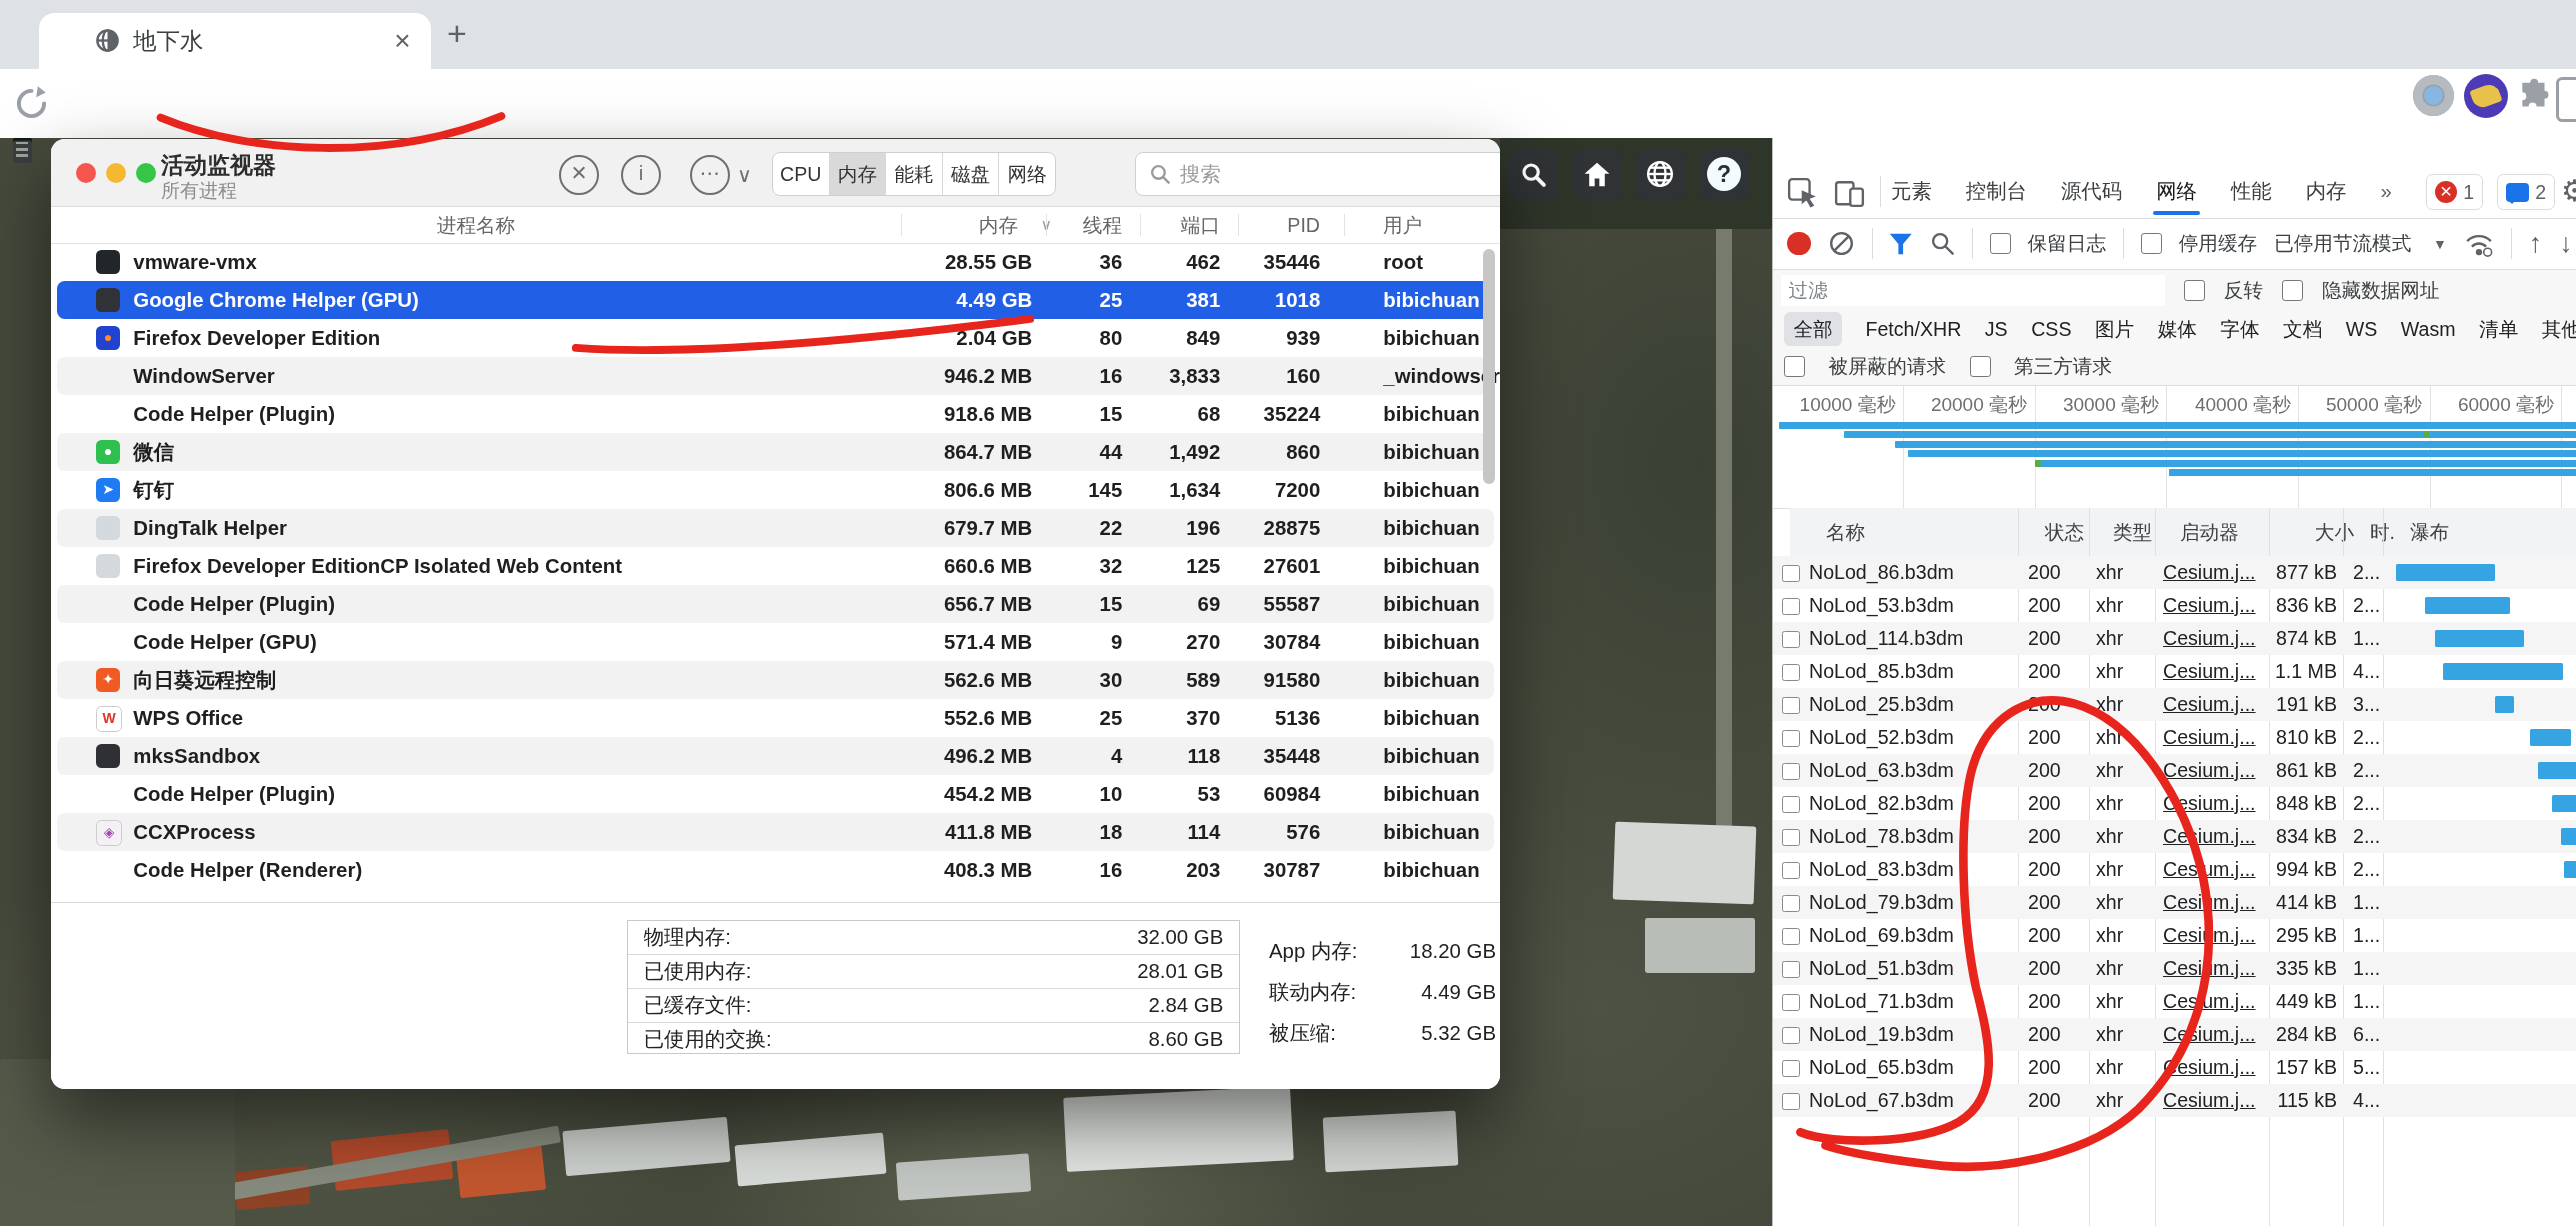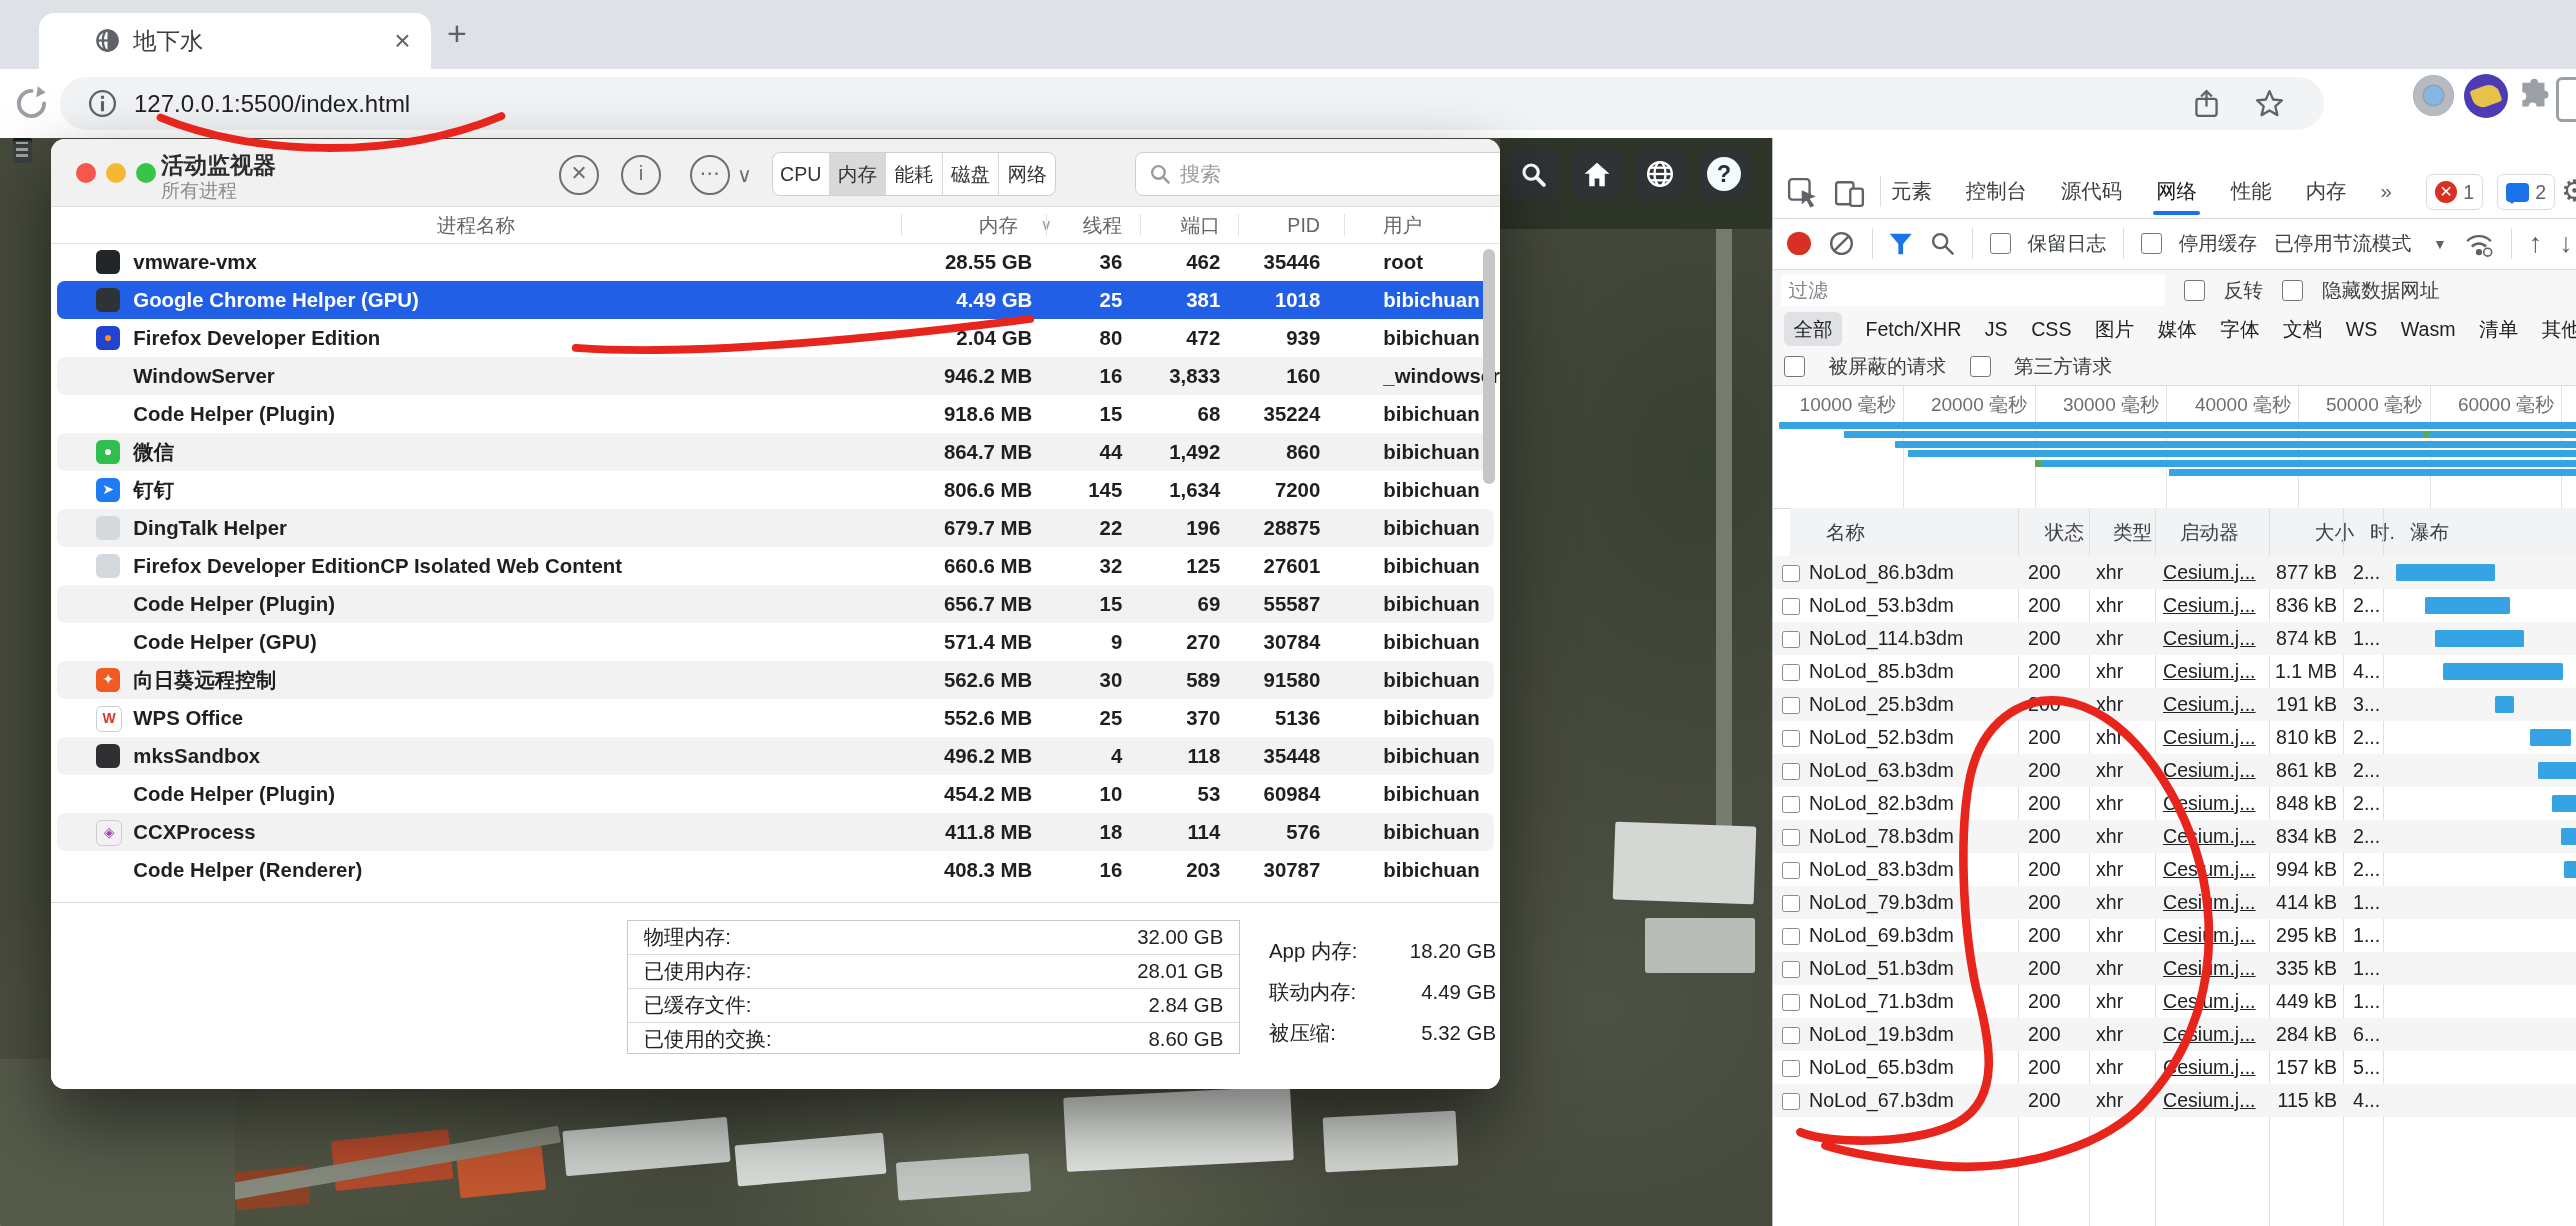--- a/index.html
+++ b/index.html
@@ -252,36 +252,20 @@
         <span class="tab-title">地下水</span>
         <span class="tab-close">×</span>
       </div>
       <div class="newtab">+</div>
     </div>
     <div class="toolbar">
       <svg class="reload" width="41" height="41" viewBox="0 0 52 52">
           <path d="M26 10 a16 16 0 1 0 16 16" fill="none" stroke="#9aa0a6" stroke-width="5" stroke-linecap="round"></path>
           <path d="M34 4 L44 12 L32 18 Z" fill="#9aa0a6"></path>
         </svg>
-      <div class="omnibox">
-        <svg class="omni-info" width="31" height="31" viewBox="0 0 40 40">
-            <circle cx="20" cy="20" r="16" fill="none" stroke="#5f6368" stroke-width="3"></circle>
-            <rect x="18" y="17" width="4" height="13" fill="#5f6368"></rect>
-            <rect x="18" y="10" width="4" height="4" fill="#5f6368"></rect>
-          </svg>
-        <span class="omni-url">127.0.0.1:5500/index.html</span>
-        <svg class="omni-share" width="31" height="31" viewBox="0 0 40 40">
-            <rect x="7" y="14" width="26" height="22" rx="3" fill="none" stroke="#5f6368" stroke-width="3"></rect>
-            <line x1="20" y1="4" x2="20" y2="24" stroke="#5f6368" stroke-width="3"></line>
-            <path d="M13 11 L20 4 L27 11" fill="none" stroke="#5f6368" stroke-width="3"></path>
-          </svg>
-        <svg class="omni-star" width="31" height="31" viewBox="0 0 40 40">
-            <path d="M20 4 L24.7 14.8 L36 16 L27.5 23.8 L30.2 35 L20 29 L9.8 35 L12.5 23.8 L4 16 L15.3 14.8 Z" fill="none" stroke="#5f6368" stroke-width="3" stroke-linejoin="round"></path>
-          </svg>
-      </div>
       <div class="ext translate">
         <span class="tr-en">en</span>
         <span class="tr-zh">英</span>
         <span class="tr-arrow"></span>
         <span class="tr-badge">1</span>
       </div>
       <div class="ext ext-circle">
           <i></i>
         </div>
       <div class="ext ext-purple">
@@ -351,21 +335,21 @@
           <span class="v thr">25</span>
           <span class="v port">381</span>
           <span class="v pid">1018</span>
           <span class="usr">bibichuan</span>
         </div>
         <div class="am-row">
           <span class="ic" style="background: rgb(33, 68, 208); color: rgb(255, 139, 42);">●</span>
           <span class="nm">Firefox Developer Edition</span>
           <span class="v mem">2.04 GB</span>
           <span class="v thr">80</span>
-          <span class="v port">472</span>
+          <span class="v port">849</span>
           <span class="v pid">939</span>
           <span class="usr">bibichuan</span>
         </div>
         <div class="am-row alt">
           <span class="nm">WindowServer</span>
           <span class="v mem">946.2 MB</span>
           <span class="v thr">16</span>
           <span class="v port">3,833</span>
           <span class="v pid">160</span>
           <span class="usr">_windowserver</span>

